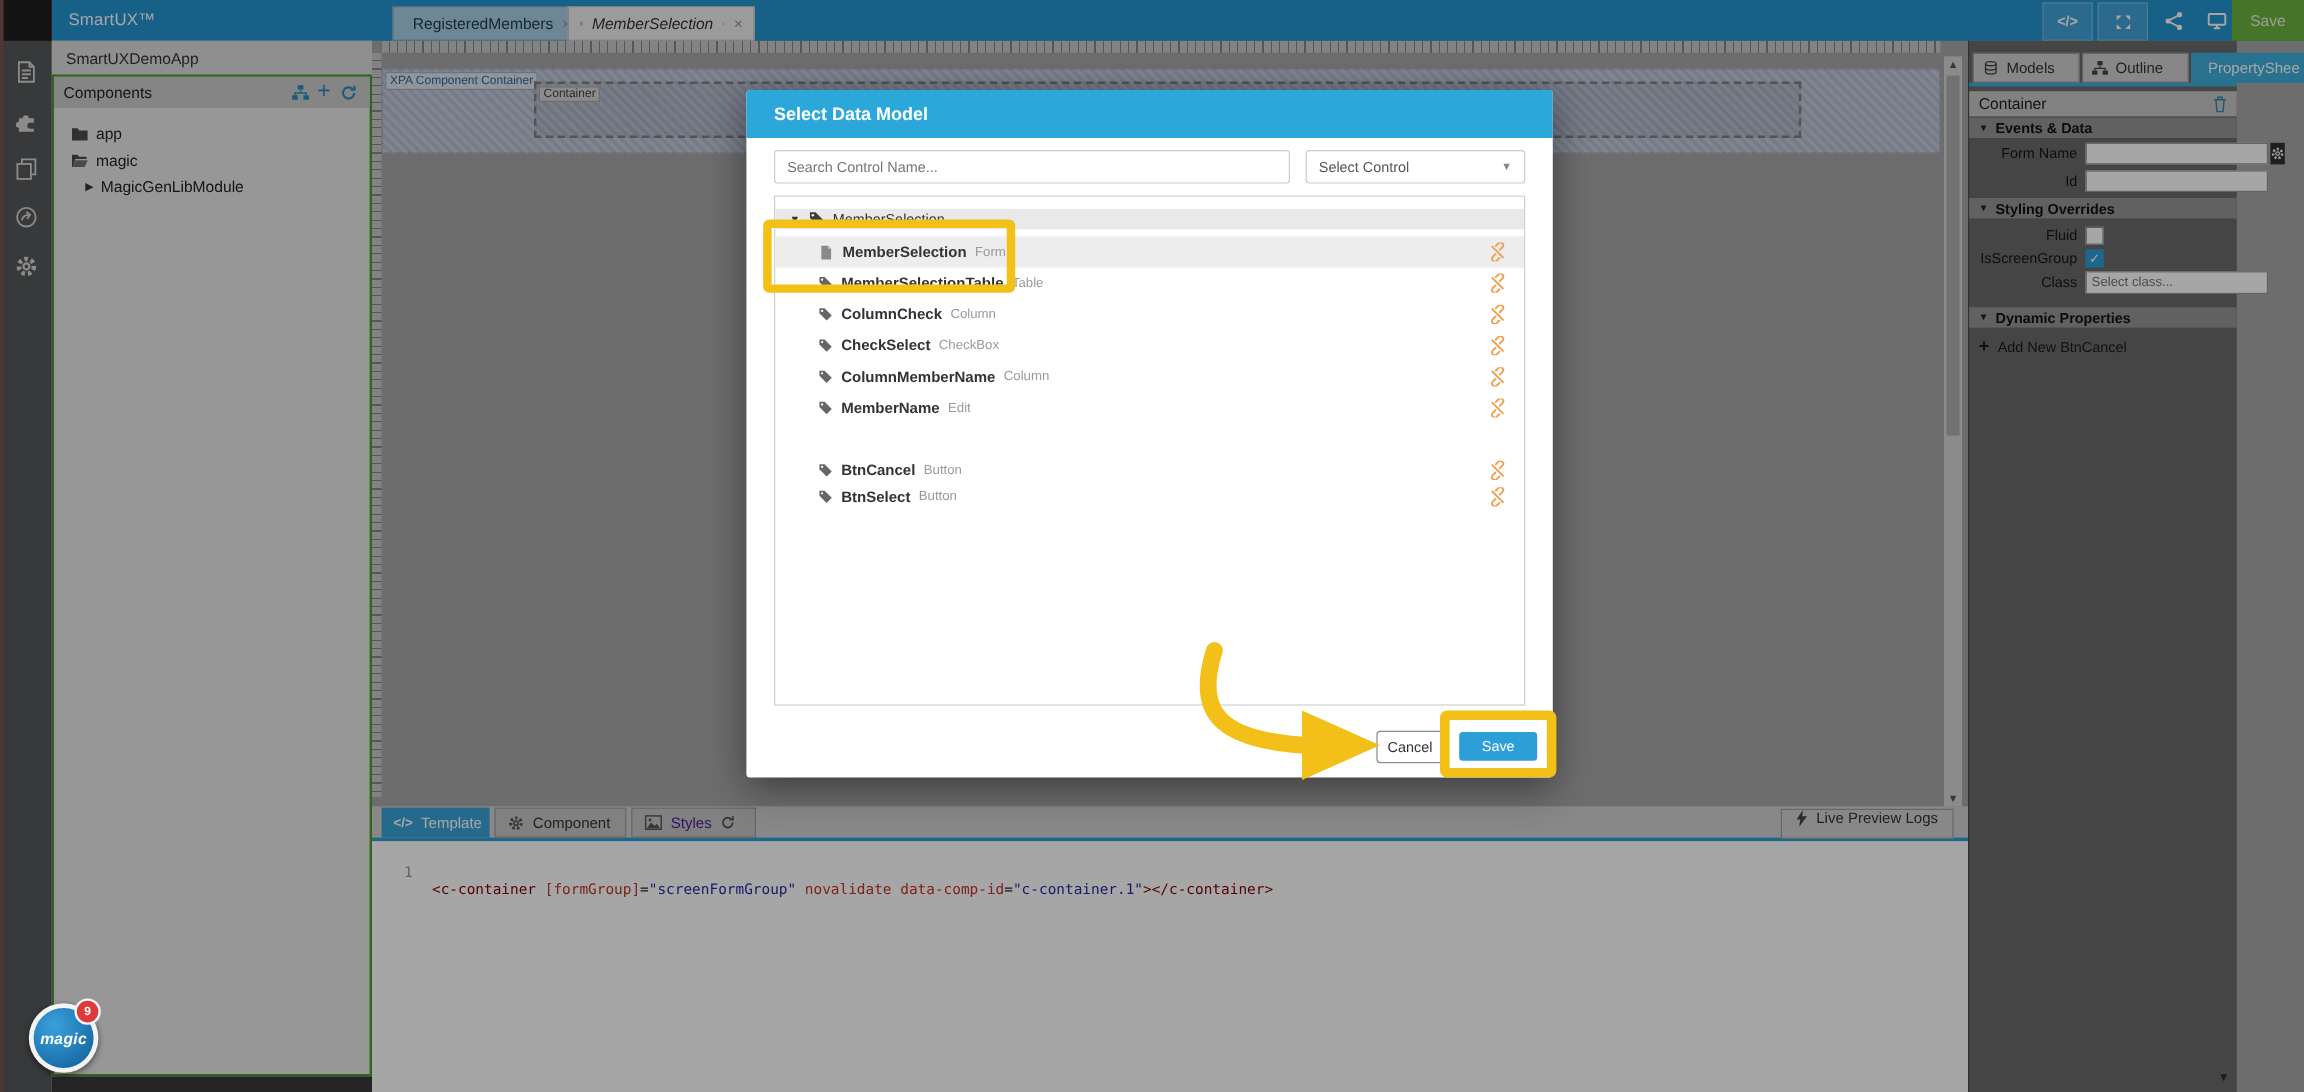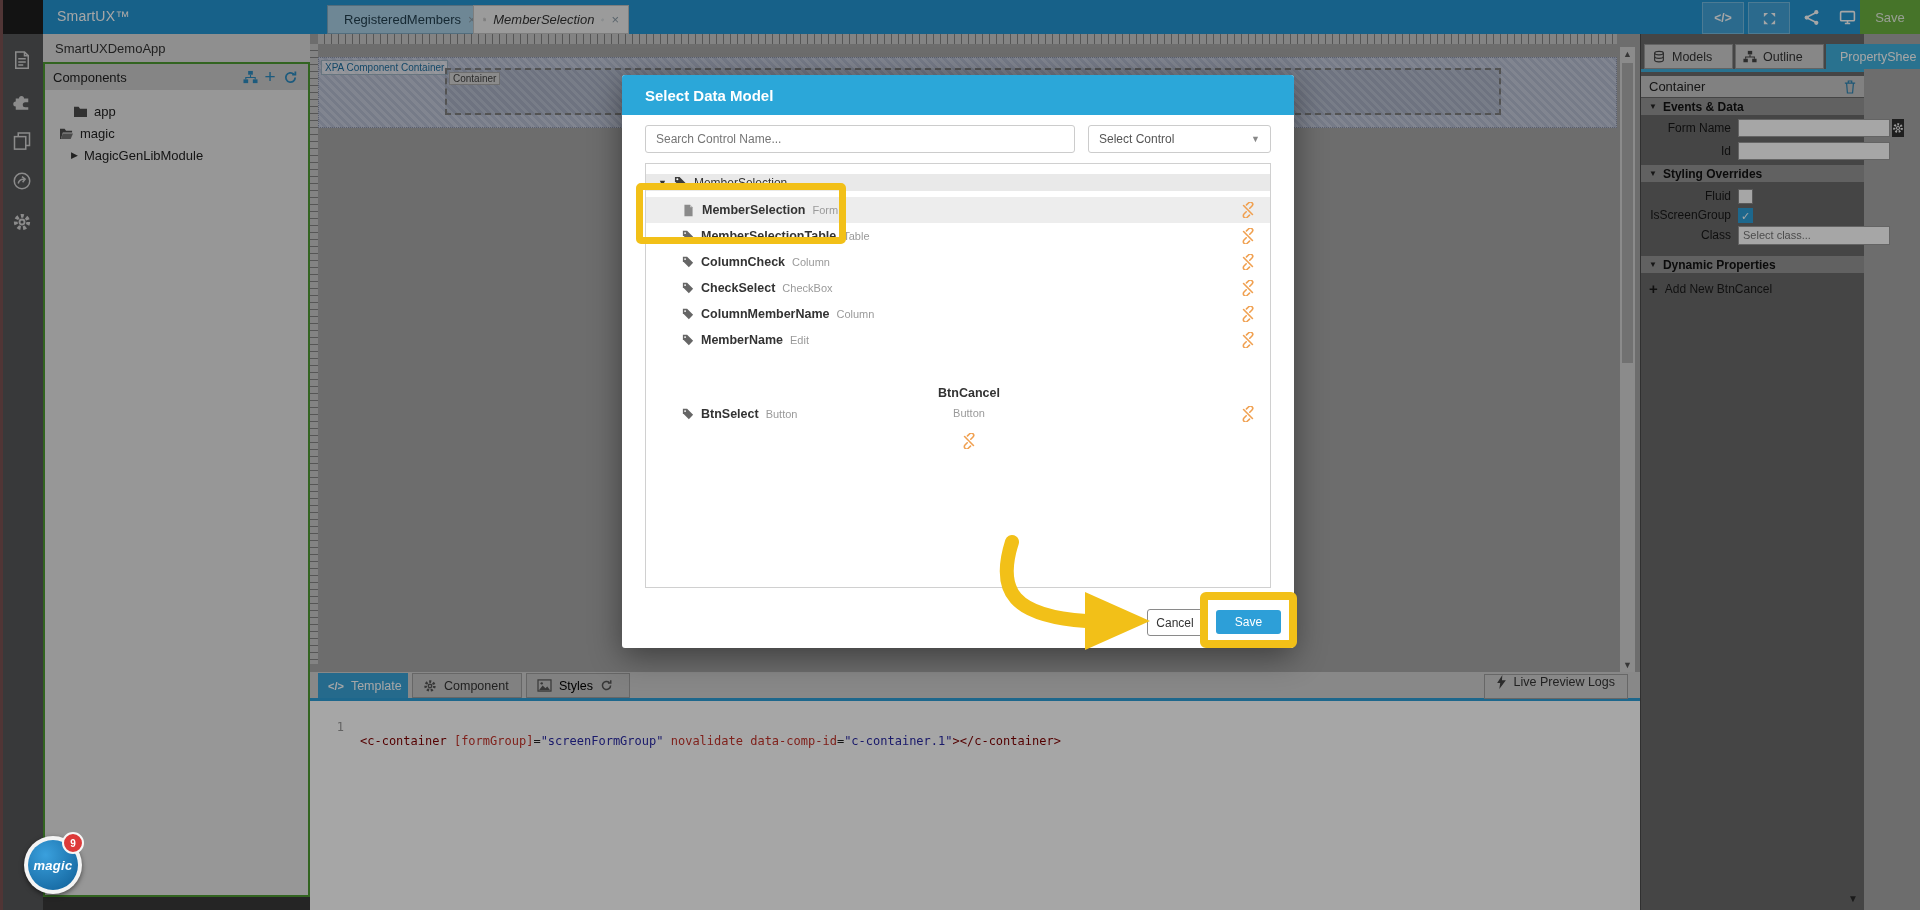--- a/index.html
+++ b/index.html
@@ -32,21 +32,21 @@
   
   #explorer{left:43px;top:34px;width:267px;height:876px;background:#e9e9e9;z-index:4;}
   #appbar{position:absolute;left:0;top:0;width:100%;height:28px;background:#dcdcdc;
     display:flex;align-items:center;padding-left:12px;box-sizing:border-box;font-size:13px;color:#333;}
   #components{position:absolute;left:0;top:28px;width:267px;height:835px;box-sizing:border-box;
     border:2px solid #4e9a32;background:#e9e9e9;}
   #comp-head{height:26px;background:#cdcdcd;display:flex;align-items:center;padding:0 8px;font-size:13px;color:#222;}
   #comp-head .sp{flex:1;}
   .comp-tool{width:20px;height:18px;display:flex;align-items:center;justify-content:center;color:#2d8cc0;cursor:pointer;}
   .tree-row{display:flex;align-items:center;gap:6px;height:22px;font-size:13px;color:#222;cursor:pointer;}
-  #row-app{padding-left:28px;margin-top:10px;}
+  #row-app{padding-left:14px;margin-top:10px;}
   #row-magic{padding-left:14px;}
   #row-module{padding-left:26px;}
   #explorer-strip{left:43px;top:897px;width:267px;height:13px;background:#3a3a3a;z-index:4;}
 
   
   #canvas{left:310px;top:34px;width:1330px;height:638px;background:#a8a8a8;z-index:3;}
   #hruler{position:absolute;left:8px;top:0;width:1299px;height:10px;background:#c9c9c9;
     background-image:repeating-linear-gradient(to right,transparent 0 6px,#858585 6px 7px);}
   #vruler{position:absolute;left:0;top:10px;width:8px;height:620px;background:#c9c9c9;
     background-image:repeating-linear-gradient(to bottom,transparent 0 6px,#858585 6px 7px);}
@@ -65,21 +65,21 @@
   #vscroll .dn{bottom:0;}
   #vscroll .thumb{position:absolute;left:2px;top:16px;width:11px;height:300px;background:#aeaeae;cursor:pointer;}
 
   
   #bottom{left:310px;top:672px;width:1330px;height:238px;background:#b9b9b9;z-index:3;}
   #btabbar{position:absolute;left:0;top:0;width:100%;height:26px;background:#d2d2d2;border-bottom:3px solid #2d9fd8;box-sizing:content-box;}
   .btab{position:absolute;top:1px;height:25px;display:flex;align-items:center;gap:7px;padding:0 10px;
     font-size:12.5px;box-sizing:border-box;cursor:pointer;}
   #tab-template{left:8px;width:90px;background:#3aa4d8;color:#fff;}
   #tab-component{left:102px;width:110px;background:#c6c6c6;border:1px solid #9f9f9f;color:#333;}
-  #tab-styles{left:216px;width:104px;background:#c6c6c6;border:1px solid #9f9f9f;color:#000000;}
+  #tab-styles{left:216px;width:104px;background:#c6c6c6;border:1px solid #9f9f9f;color:#4c1d95;}
   #live-preview{position:absolute;right:12px;top:2px;height:23px;display:flex;align-items:flex-start;gap:8px;
     padding:0 12px;border:1px solid #9f9f9f;font-size:12.5px;color:#333;cursor:pointer;background:#d2d2d2;}
   #code-area{position:absolute;left:0;top:29px;width:100%;height:209px;background:#fff;}
   #code-line{position:absolute;left:0;top:5px;width:100%;height:16px;font-family:"DejaVu Sans Mono",monospace;
     font-size:12px;white-space:pre;}
   #line-no{position:absolute;left:14px;width:20px;text-align:right;color:#999;}
   #code-text{position:absolute;left:50px;}
   .tag{color:#800000;} .attr{color:#c4342b;} .str{color:#2a2aa5;} .plain{color:#222;}
 
   
@@ -584,21 +584,21 @@
         <span class="m-unlink">
             <svg viewBox="0 0 18 18" width="16" height="16">
               <g fill="none" stroke="#f0a050" stroke-width="1.8" stroke-linecap="round">
                 <path d="M7 11l-2.5 2.5a2.6 2.6 0 0 0 3.7 3.7L10.7 14.7"></path>
                 <path d="M11 7l2.5-2.5a2.6 2.6 0 0 0-3.7-3.7L7.3 3.3"></path>
                 <path d="M4 4l10 10"></path>
               </g>
             </svg>
           </span>
       </div>
-      <div class="m-row" style="top:215px;flex-direction:column;">
+      <div class="m-row" style="top:215px;">
         <svg viewBox="0 0 14 14" width="12" height="12">
             <path d="M1 6V1h5l7 7-5 5z" fill="#666"></path>
             <circle cx="3.6" cy="3.6" r="1.1" fill="#fff"></circle>
           </svg>
         <span class="m-name">BtnCancel</span>
         <span class="m-type">Button</span>
         <span class="m-sp"></span>
         <span class="m-unlink">
             <svg viewBox="0 0 18 18" width="16" height="16">
               <g fill="none" stroke="#f0a050" stroke-width="1.8" stroke-linecap="round">

